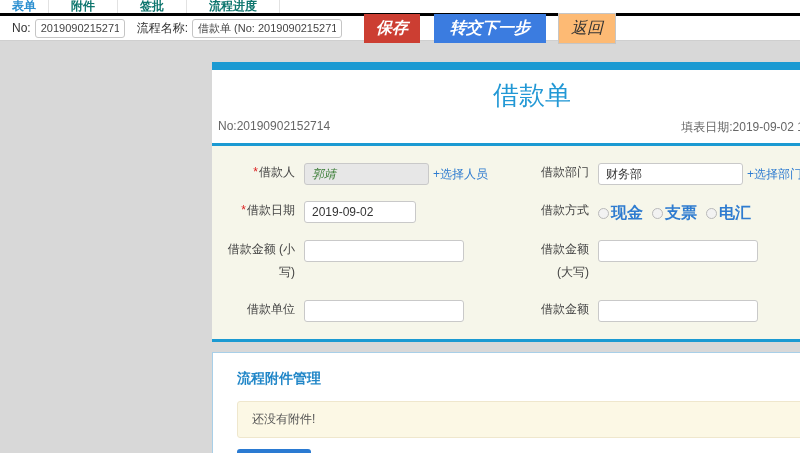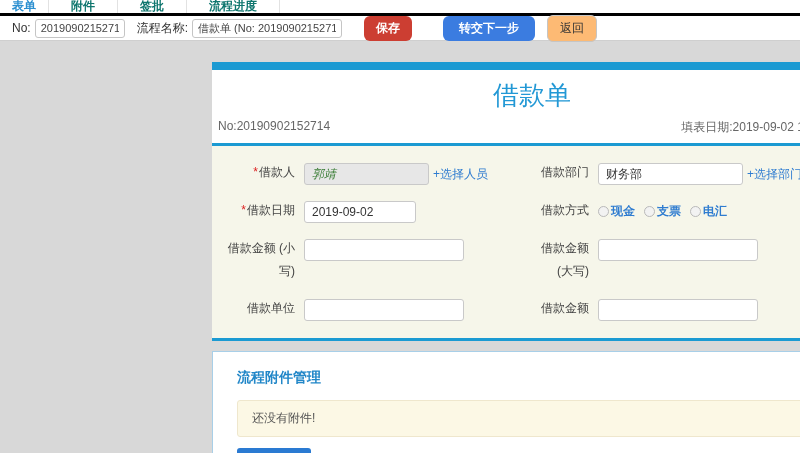--- a/index.html
+++ b/index.html
@@ -14,24 +14,24 @@
   .tab.active { color:#2b8fd0; }
 
   
   .cmdbar { background:#fff; height:25px; display:flex; align-items:center; padding:0 12px;
             border-bottom:1px solid #cfcfcf; font-size:12px; color:#333; }
   .cmdbar label { margin-right:4px; }
   .cmd-input { height:19px; border:1px solid #c5c5c5; border-radius:3px; font-size:11px; padding:0 5px; color:#444;
                font-family:"Liberation Sans","DejaVu Sans",sans-serif; }
   #no-input { width:90px; margin-right:12px; }
   #flow-name-input { width:150px; }
-  .btn { border:none; border-radius:6px; font-size:12px; font-weight:bold; padding:4px 12px; cursor:pointer;
-         font-family:"Liberation Sans","DejaVu Sans",sans-serif; }
+  .btn { border:none; border-radius:0; font-size:16px; font-weight:bold; padding:4px 12px; cursor:pointer;
+         font-family:"Liberation Sans","DejaVu Sans",sans-serif;font-style:italic; }
   .btn-save { background:#cc3e32; color:#fff; margin-left:22px; }
-  .btn-next { background:#3b7ce0; color:#fff; margin-left:31px; padding:4px 16px; }
+  .btn-next { background:#3b7ce0; color:#fff; margin-left:14px; padding:4px 16px; }
   .btn-back { background:#fdba74; color:#333; border:1px solid #c5c5c5; margin-left:12px; font-weight:normal; }
 
   
   .main-wrap { position:absolute; left:212px; top:62px; width:640px; }
 
   .panel-form { background:#fff; }
   .blue-bar { height:8px; background:#1b9ad2; }
   .blue-line { height:3px; background:#1b9ad2; }
   .form-title { text-align:center; font-size:26px; color:#2298d5; padding:8px 0 0 0; }
   .form-meta { display:flex; justify-content:space-between; font-size:12px; color:#666; padding:6px 8px 7px 6px; }
@@ -44,21 +44,21 @@
   .flabel-r { width:70px; }
   .fvalue { display:flex; align-items:center; padding-top:2px; }
   .txt { height:22px; border:1px solid #c9c9c9; border-radius:3px; background:#fff; font-size:12px;
          padding:0 7px; color:#333; font-family:"Liberation Sans","DejaVu Sans",sans-serif; }
   .txt.readonly { background:#e7e7e7; color:#3a7d35;font-style:italic; }
   .req { color:#d22; margin-right:1px; font-size:12px; }
   .sel-link { font-size:12px; color:#2f7cd0; margin-left:4px; text-decoration:none; white-space:nowrap; cursor:pointer; }
   .radio-group { display:flex; align-items:center; gap:9px; padding-top:4px; }
   .radio-opt { display:flex; align-items:center; gap:2px; cursor:pointer; }
   .radio-circle { width:11px; height:11px; border-radius:50%; border:1px solid #b9b9b9; background:#f2f2f2; display:inline-block; }
-  .radio-label { font-size:12px; color:#2f7cd0; font-weight:bold; }
+  .radio-label { font-size:16px; color:#2f7cd0; font-weight:bold; }
 
   .panel-attach { margin-top:10px; background:#fff; border:1px solid #a8cfe8; padding:17px 24px 15px 24px; }
   .sec-head-blue { font-size:14px; font-weight:bold; color:#2287c8; }
   .alert-empty { margin-top:13px; background:#fcf8e5; border:1px solid #efe7cd; border-radius:3px;
                  font-size:12px; color:#555; padding:9px 14px; }
   .btn-upload { margin-top:11px; background:#2a7ad2; color:#fff; border:none; border-radius:3px;
                 font-size:12px; font-weight:bold; padding:6px 13px; cursor:pointer;
                 font-family:"Liberation Sans","DejaVu Sans",sans-serif; }
 </style>
 </head>

